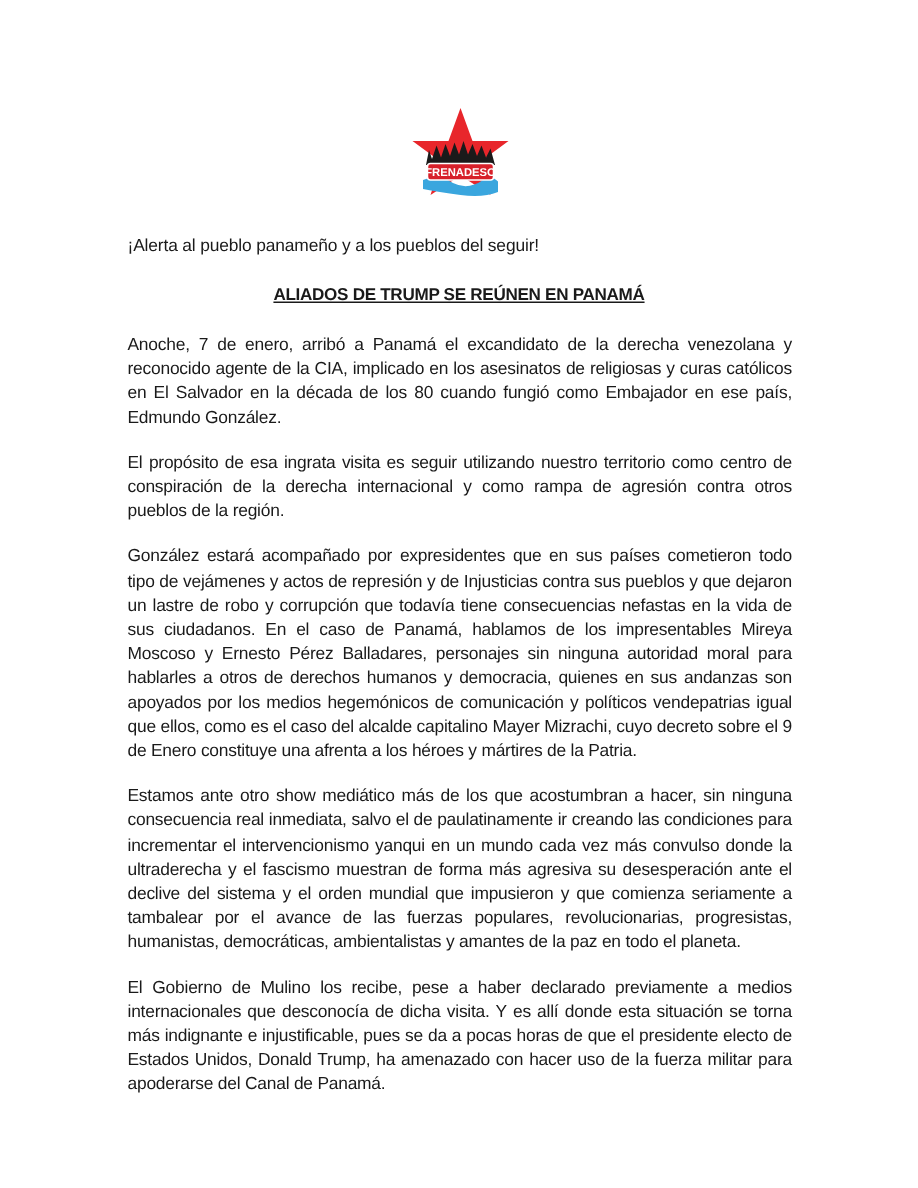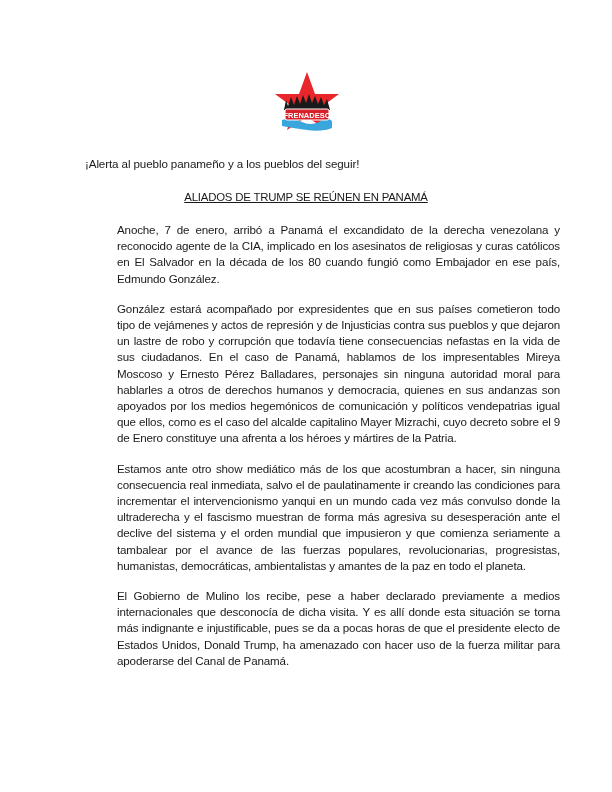--- a/index.html
+++ b/index.html
@@ -1,22 +1,22 @@
 <!DOCTYPE html>
 <html><head>
 <meta charset="utf-8">
 <style>
   html, body { margin: 0; padding: 0; background: #ffffff; }
   body { width: 612px; height: 792px; position: relative; overflow: hidden;
          font-family: "Liberation Sans", sans-serif; color: #1a1a1a; }
   .logo { position: absolute; left: 272px; top: 70px; width: 70px; height: 70px; }
   .greeting { position: absolute; left: 85px; top: 157px; font-size: 11.6px; letter-spacing: -0.1px; }
   .headline { position: absolute; left: 0; width: 612px; top: 191px; text-align: center;
-              font-size: 11.4px; font-weight: normal; text-decoration: underline; letter-spacing: -0.2px; }
-  .body { position: absolute; left: 85px; width: 443px; top: 222px; margin-left: 32px; }
+              font-size: 11.4px; font-weight: bold; text-decoration: underline; letter-spacing: -0.2px; }
+  .body { position: absolute; left: 85px; width: 443px; top: 222px; }
   .para { font-size: 11.6px; line-height: 16.2px; text-align: justify; margin: 0 0 14px 0; letter-spacing: -0.15px; }
 </style>
 </head>
 <body>
 
 <div class="logo">
   <svg width="70" height="70" viewBox="0 0 70 70">
     <polygon points="35,2 43,24 67,24 48,38 55,60 35,47 15,60 22,38 3,24 27,24" fill="#e8262b"></polygon>
     <path d="M12,40 L14,30 L16,36 L19,27 L22,35 L25,26 L28,34 L31,25 L34,33 L37,24 L40,33 L43,26 L46,34 L49,27 L52,35 L55,29 L58,40 Z" fill="#1a1a1a"></path>
     <path d="M10,50 Q20,46 30,52 Q40,57 50,50 Q56,47 60,51 L60,58 Q50,62 35,60 Q20,58 10,56 Z" fill="#3aa6de"></path>
@@ -24,16 +24,17 @@
     <text x="35" y="47.5" text-anchor="middle" font-family="Liberation Sans, sans-serif" font-size="7.5" font-weight="bold" fill="#ffffff">FRENADESO</text>
   </svg>
 </div>
 
 <div class="greeting">¡Alerta al pueblo panameño y a los pueblos del seguir!</div>
 
 <div class="headline">ALIADOS DE TRUMP SE REÚNEN EN PANAMÁ</div>
 
 <div class="body">
   <p class="para">Anoche, 7 de enero, arribó a Panamá el excandidato de la derecha venezolana y reconocido agente de la CIA, implicado en los asesinatos de religiosas y curas católicos en El Salvador en la década de los 80 cuando fungió como Embajador en ese país, Edmundo González.</p>
+  <p class="para">El propósito de esa ingrata visita es seguir utilizando nuestro territorio como centro de conspiración de la derecha internacional y como rampa de agresión contra otros pueblos de la región.</p>
   <p class="para">González estará acompañado por expresidentes que en sus países cometieron todo tipo de vejámenes y actos de represión y de Injusticias contra sus pueblos y que dejaron un lastre de robo y corrupción que todavía tiene consecuencias nefastas en la vida de sus ciudadanos. En el caso de Panamá, hablamos de los impresentables Mireya Moscoso y Ernesto Pérez Balladares, personajes sin ninguna autoridad moral para hablarles a otros de derechos humanos y democracia, quienes en sus andanzas son apoyados por los medios hegemónicos de comunicación y políticos vendepatrias igual que ellos, como es el caso del alcalde capitalino Mayer Mizrachi, cuyo decreto sobre el 9 de Enero constituye una afrenta a los héroes y mártires de la Patria.</p>
   <p class="para">Estamos ante otro show mediático más de los que acostumbran a hacer, sin ninguna consecuencia real inmediata, salvo el de paulatinamente ir creando las condiciones para incrementar el intervencionismo yanqui en un mundo cada vez más convulso donde la ultraderecha y el fascismo muestran de forma más agresiva su desesperación ante el declive del sistema y el orden mundial que impusieron y que comienza seriamente a tambalear por el avance de las fuerzas populares, revolucionarias, progresistas, humanistas, democráticas, ambientalistas y amantes de la paz en todo el planeta.</p>
   <p class="para">El Gobierno de Mulino los recibe, pese a haber declarado previamente a medios internacionales que desconocía de dicha visita. Y es allí donde esta situación se torna más indignante e injustificable, pues se da a pocas horas de que el presidente electo de Estados Unidos, Donald Trump, ha amenazado con hacer uso de la fuerza militar para apoderarse del Canal de Panamá.</p>
 </div>
 
 </body></html>

